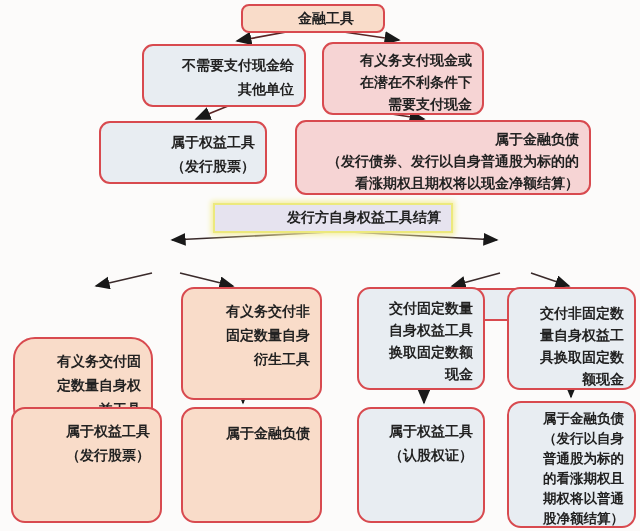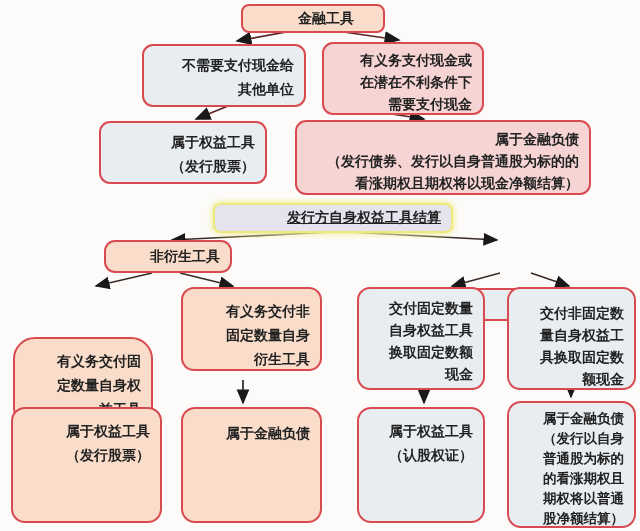--- a/index.html
+++ b/index.html
@@ -18,22 +18,21 @@
   .node .ln{white-space:nowrap;}
   .fill-peach{background:#f9dcc9;padding-left:36px;}
   .fill-rose{background:#f6d4d4;}
   .fill-blue{background:#e8edf2;}
   .fill-lav{background:#e6e3ef;}
   .vcenter{display:flex;flex-direction:column;justify-content:center;}
   .hcenter{align-items:center;text-align:center;}
   .yellow-border{
     border:2px solid #ece97d;
     box-shadow:0 0 5px 2px #f4efa2;
-    border-radius:8px;
-    text-decoration:underline;
+    border-radius:0;
   }
   #arrows{position:absolute;left:0;top:0;pointer-events:none;}
   .lh20 .ln{line-height:20px;}
   .lh22 .ln{line-height:22px;}
   .lh24 .ln{line-height:24px;}
   .fs13{font-size:13.5px;}
 </style>
 </head>
 <body>
 
@@ -84,35 +83,32 @@
   <div class="node fill-rose lh22" style="left:295px;top:120px;width:296px;height:75px;padding-top:6px;padding-left:12px;">
     <div class="ln" style="padding-left:10px;">属于金融负债</div>
     <div class="ln">（发行债券、发行以自身普通股为标的的</div>
     <div class="ln">看涨期权且期权将以现金净额结算）</div>
   </div>
 
   <div class="node fill-lav yellow-border vcenter" style="left:213px;top:203px;width:240px;height:30px;padding-left:20px;">
     <div class="ln">发行方自身权益工具结算</div>
   </div>
 
-  <div class="node fill-peach vcenter" style="left:104px;top:240px;width:128px;height:33px;padding-left:14px;">
-    <div class="ln">非衍生工具</div>
-  </div>
 
   <div class="node fill-blue vcenter" style="left:443px;top:240px;width:148px;height:33px;padding-left:16px;margin-top:48px;">
     <div class="ln">衍生工具</div>
   </div>
 
   <div class="node fill-peach lh24" style="left:13px;top:289px;width:140px;height:93px;padding-top:10px;border-radius:22px;margin-top:48px;">
     <div class="ln">有义务交付固</div>
     <div class="ln">定数量自身权</div>
     <div class="ln">益工具</div>
   </div>
 
-  <div class="node fill-peach lh24" style="left:181px;top:287px;width:141px;height:84px;padding-top:10px;border-radius:13px;">
+  <div class="node fill-peach lh24" style="left:181px;top:287px;width:141px;height:113px;padding-top:10px;border-radius:13px;">
     <div class="ln">有义务交付非</div>
     <div class="ln">固定数量自身</div>
     <div class="ln">衍生工具</div>
   </div>
 
   <div class="node fill-blue lh22" style="left:357px;top:287px;width:128px;height:103px;padding-top:8px;border-radius:13px;">
     <div class="ln">交付固定数量</div>
     <div class="ln">自身权益工具</div>
     <div class="ln">换取固定数额</div>
     <div class="ln">现金</div>

